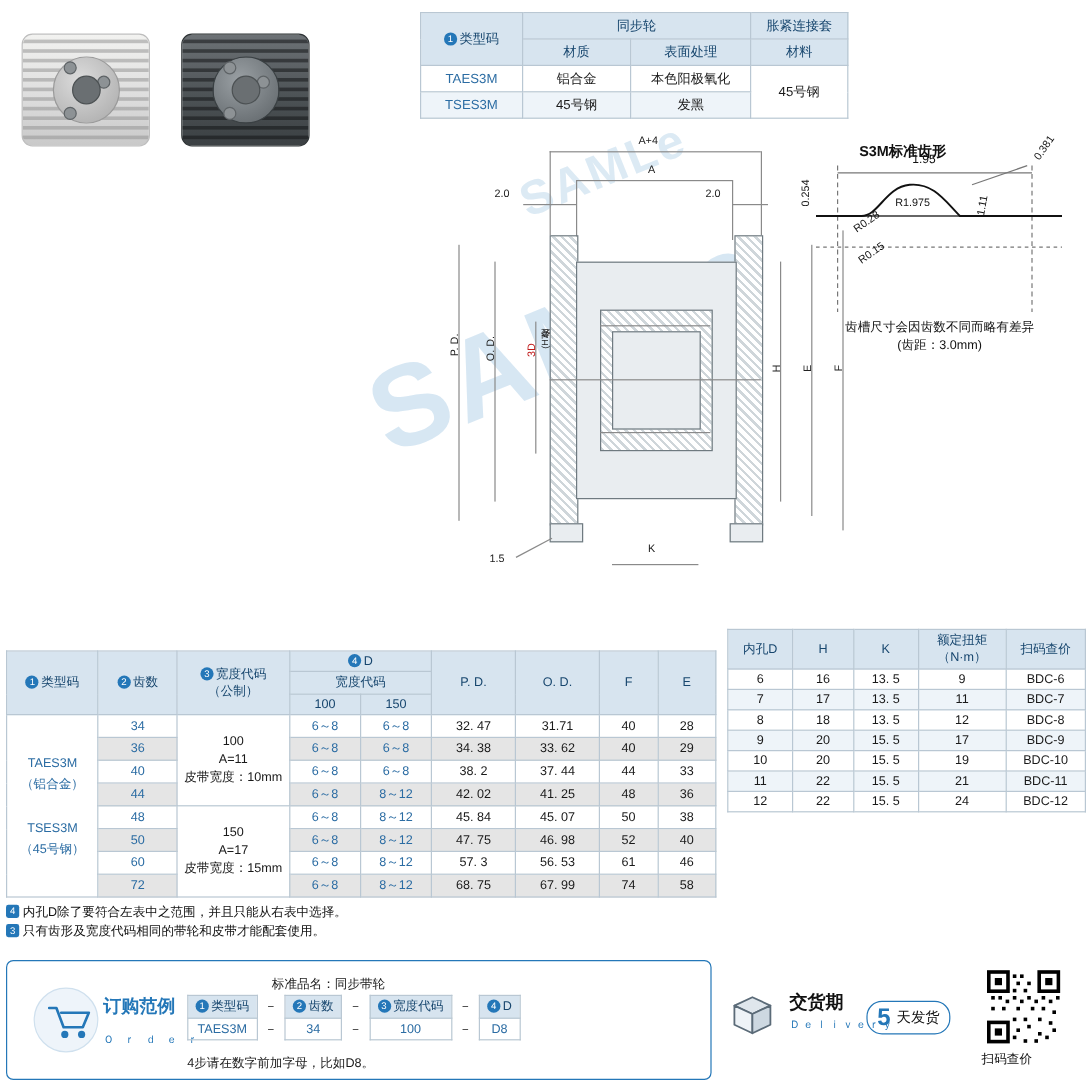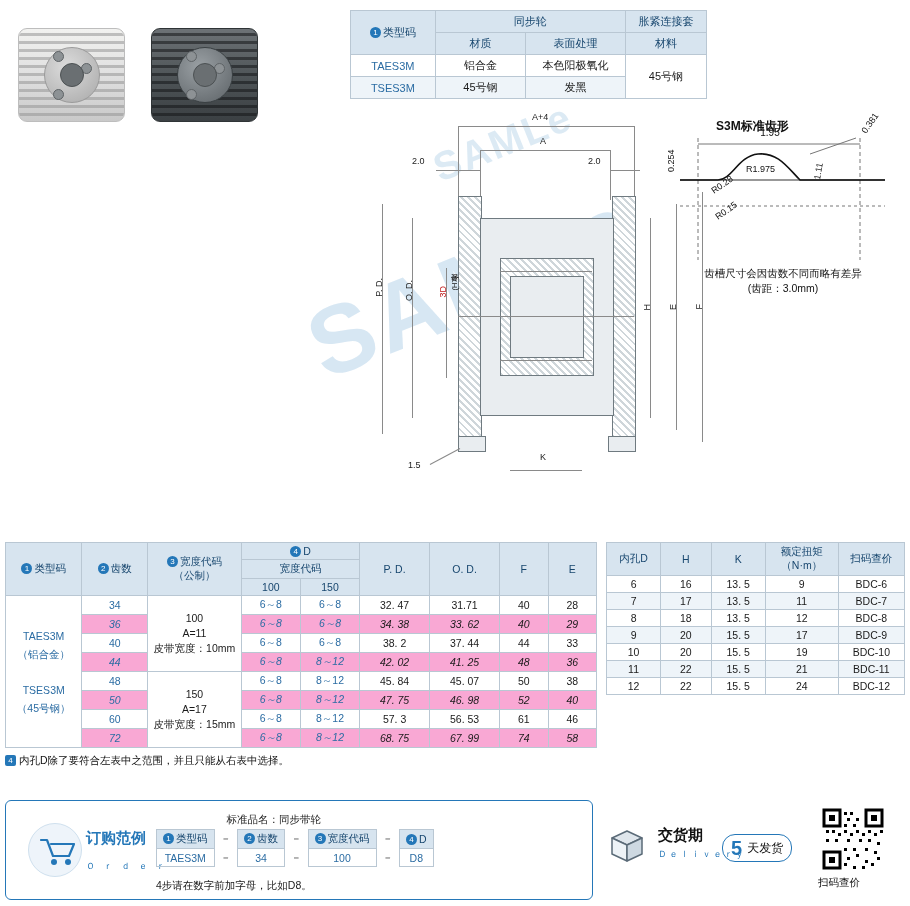--- a/index.html
+++ b/index.html
@@ -45,24 +45,24 @@
 
   
   .profile{position:absolute;left:660px;top:110px;width:245px;height:180px;}
   .profTitle{position:absolute;left:716px;top:118px;font-size:12px;font-weight:bold;color:#111;}
   .profNote{position:absolute;left:663px;top:266px;font-size:10.5px;color:#111;line-height:15px;text-align:center;width:240px;}
 
   
   .mainTable{position:absolute;left:5px;top:542px;width:592px;border-collapse:collapse;font-size:10.5px;}
   .mainTable td,.mainTable th{border:1px solid #b9c7d3;text-align:center;padding:2px 1px;font-weight:normal;}
   .mainTable .hd{background:#d7e4ef;color:#17466e;}
-  .mainTable .alt{background:#f9a8d4;font-style:italic;}
+  .mainTable .alt{background:#e5e5e5;}
   .mainTable .blue{color:#2b6ca3;}
 
-  .sideTable{position:absolute;left:606px;top:542px;width:299px;border-collapse:collapse;font-size:10.5px;}
+  .sideTable{position:absolute;left:606px;top:524px;width:299px;border-collapse:collapse;font-size:10.5px;}
   .sideTable td,.sideTable th{border:1px solid #b9c7d3;text-align:center;padding:2px 1px;font-weight:normal;}
   .sideTable .hd{background:#d7e4ef;color:#17466e;}
   .sideTable .alt{background:#eef4f9;}
 
   .notes{position:absolute;left:5px;top:752px;font-size:10.5px;color:#111;line-height:16px;}
   .notes .n{display:inline-block;width:11px;height:11px;line-height:11px;border-radius:2px;background:#2477b8;color:#fff;font-size:8px;text-align:center;margin-right:3px;vertical-align:1px;}
 
   
   .orderBox{position:absolute;left:5px;top:800px;width:586px;height:98px;border:1px solid #2477b8;border-radius:6px;background:#fff;}
   .orderIcon{position:absolute;left:22px;top:22px;width:52px;height:52px;border-radius:50%;background:#eef4fa;border:1px solid #cfe0ee;}
@@ -407,20 +407,21 @@
       <td>22</td>
       <td>15. 5</td>
       <td>24</td>
       <td>BDC-12</td>
     </tr>
   </tbody>
     </table>
 
   <div class="notes">
     <div><span class="n">4</span><span>内孔D除了要符合左表中之范围，并且只能从右表中选择。</span></div>
+    <div><span class="n">3</span><span>只有齿形及宽度代码相同的带轮和皮带才能配套使用。</span></div>
   </div>
 
   <div class="orderBox">
     <div class="orderIcon">
       <svg width="52" height="52" viewBox="0 0 52 52">
         <path d="M12 16h6l6 16h16l5-12H22" fill="none" stroke="#2477b8" stroke-width="2.2" stroke-linecap="round" stroke-linejoin="round"></path>
         <circle cx="25" cy="38" r="3" fill="#2477b8"></circle>
         <circle cx="39" cy="38" r="3" fill="#2477b8"></circle>
       </svg>
     </div>

